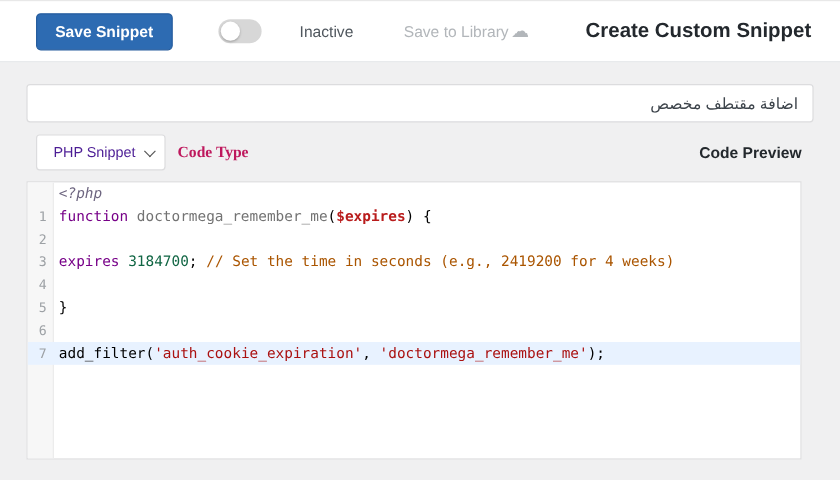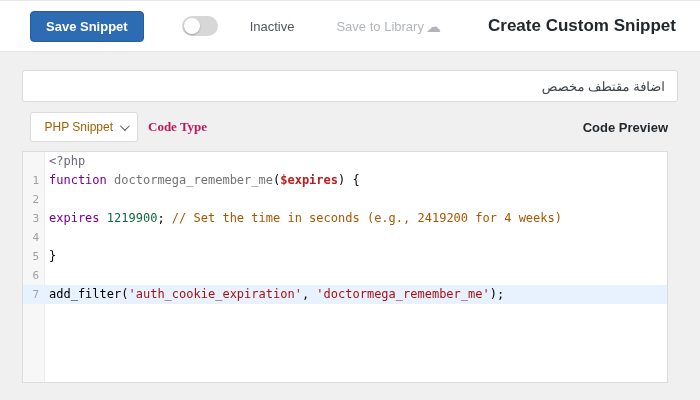--- a/index.html
+++ b/index.html
@@ -97,21 +97,21 @@
     width: 108px;
     height: 30px;
     background: #fff;
     border: 1px solid #dcdcde;
     border-radius: 3px;
     display: flex;
     align-items: center;
     justify-content: flex-end;
     padding: 0 10px;
     font-size: 12px;
-    color: #a16207;
+    color: #4c1d95;
     cursor: pointer;
   }
   .chevron-down {
     width: 7px; height: 7px;
     border-right: 1.5px solid #555;
     border-bottom: 1.5px solid #555;
     transform: rotate(45deg) translateY(-2px);
     margin-left: 7px;
     flex: none;
   }
@@ -145,21 +145,21 @@
   .ln {
     flex: none;
     width: 22px;
     text-align: right;
     padding-right: 6px;
     color: #9da1a5;
     font-size: 11px;
   }
   .code-text { padding-left: 4px; color: #000; }
 
-  .tok-meta { color: #6e6680; }
+  .tok-meta { color: #6e6680; font-style: italic; }
   .tok-kw   { color: #770088; }
   .tok-def  { color: #737373; }
   .tok-var  { color: #b91c1c; font-weight: bold; }
   .tok-num  { color: #116644; }
   .tok-com  { color: #aa5500; }
   .tok-str  { color: #aa1111; }
   .tok-pl   { color: #000000; }
 </style>
 </head>
 <body>
@@ -189,21 +189,21 @@
     <span class="type-label">Code Type</span>
     <span class="preview-label">Code Preview</span>
   </div>
 
   <div class="editor">
     <div class="gutter-strip"></div>
     <div class="code-rows" id="code-rows">
         <div class="code-row"><span class="ln"></span><span class="code-text"><span class="tok-meta">&lt;?php</span></span></div>
         <div class="code-row"><span class="ln">1</span><span class="code-text"><span class="tok-kw">function</span><span class="tok-pl"> </span><span class="tok-def">doctormega_remember_me</span><span class="tok-pl">(</span><span class="tok-var">$expires</span><span class="tok-pl">) {</span></span></div>
         <div class="code-row"><span class="ln">2</span><span class="code-text"></span></div>
-        <div class="code-row"><span class="ln">3</span><span class="code-text"><span class="tok-kw">expires</span><span class="tok-pl"> </span><span class="tok-num">1219900</span><span class="tok-pl">; </span><span class="tok-com">// Set the time in seconds (e.g., 2419200 for 4 weeks)</span></span></div>
+        <div class="code-row"><span class="ln">3</span><span class="code-text"><span class="tok-kw">expires</span><span class="tok-pl"> </span><span class="tok-num">3184700</span><span class="tok-pl">; </span><span class="tok-com">// Set the time in seconds (e.g., 2419200 for 4 weeks)</span></span></div>
         <div class="code-row"><span class="ln">4</span><span class="code-text"></span></div>
         <div class="code-row"><span class="ln">5</span><span class="code-text"><span class="tok-pl">}</span></span></div>
         <div class="code-row"><span class="ln">6</span><span class="code-text"></span></div>
         <div class="code-row active"><span class="ln">7</span><span class="code-text"><span class="tok-pl">add_filter(</span><span class="tok-str">'auth_cookie_expiration'</span><span class="tok-pl">, </span><span class="tok-str">'doctormega_remember_me'</span><span class="tok-pl">);</span></span></div>
       </div>
   </div>
 
 </div>
 
 </body></html>

